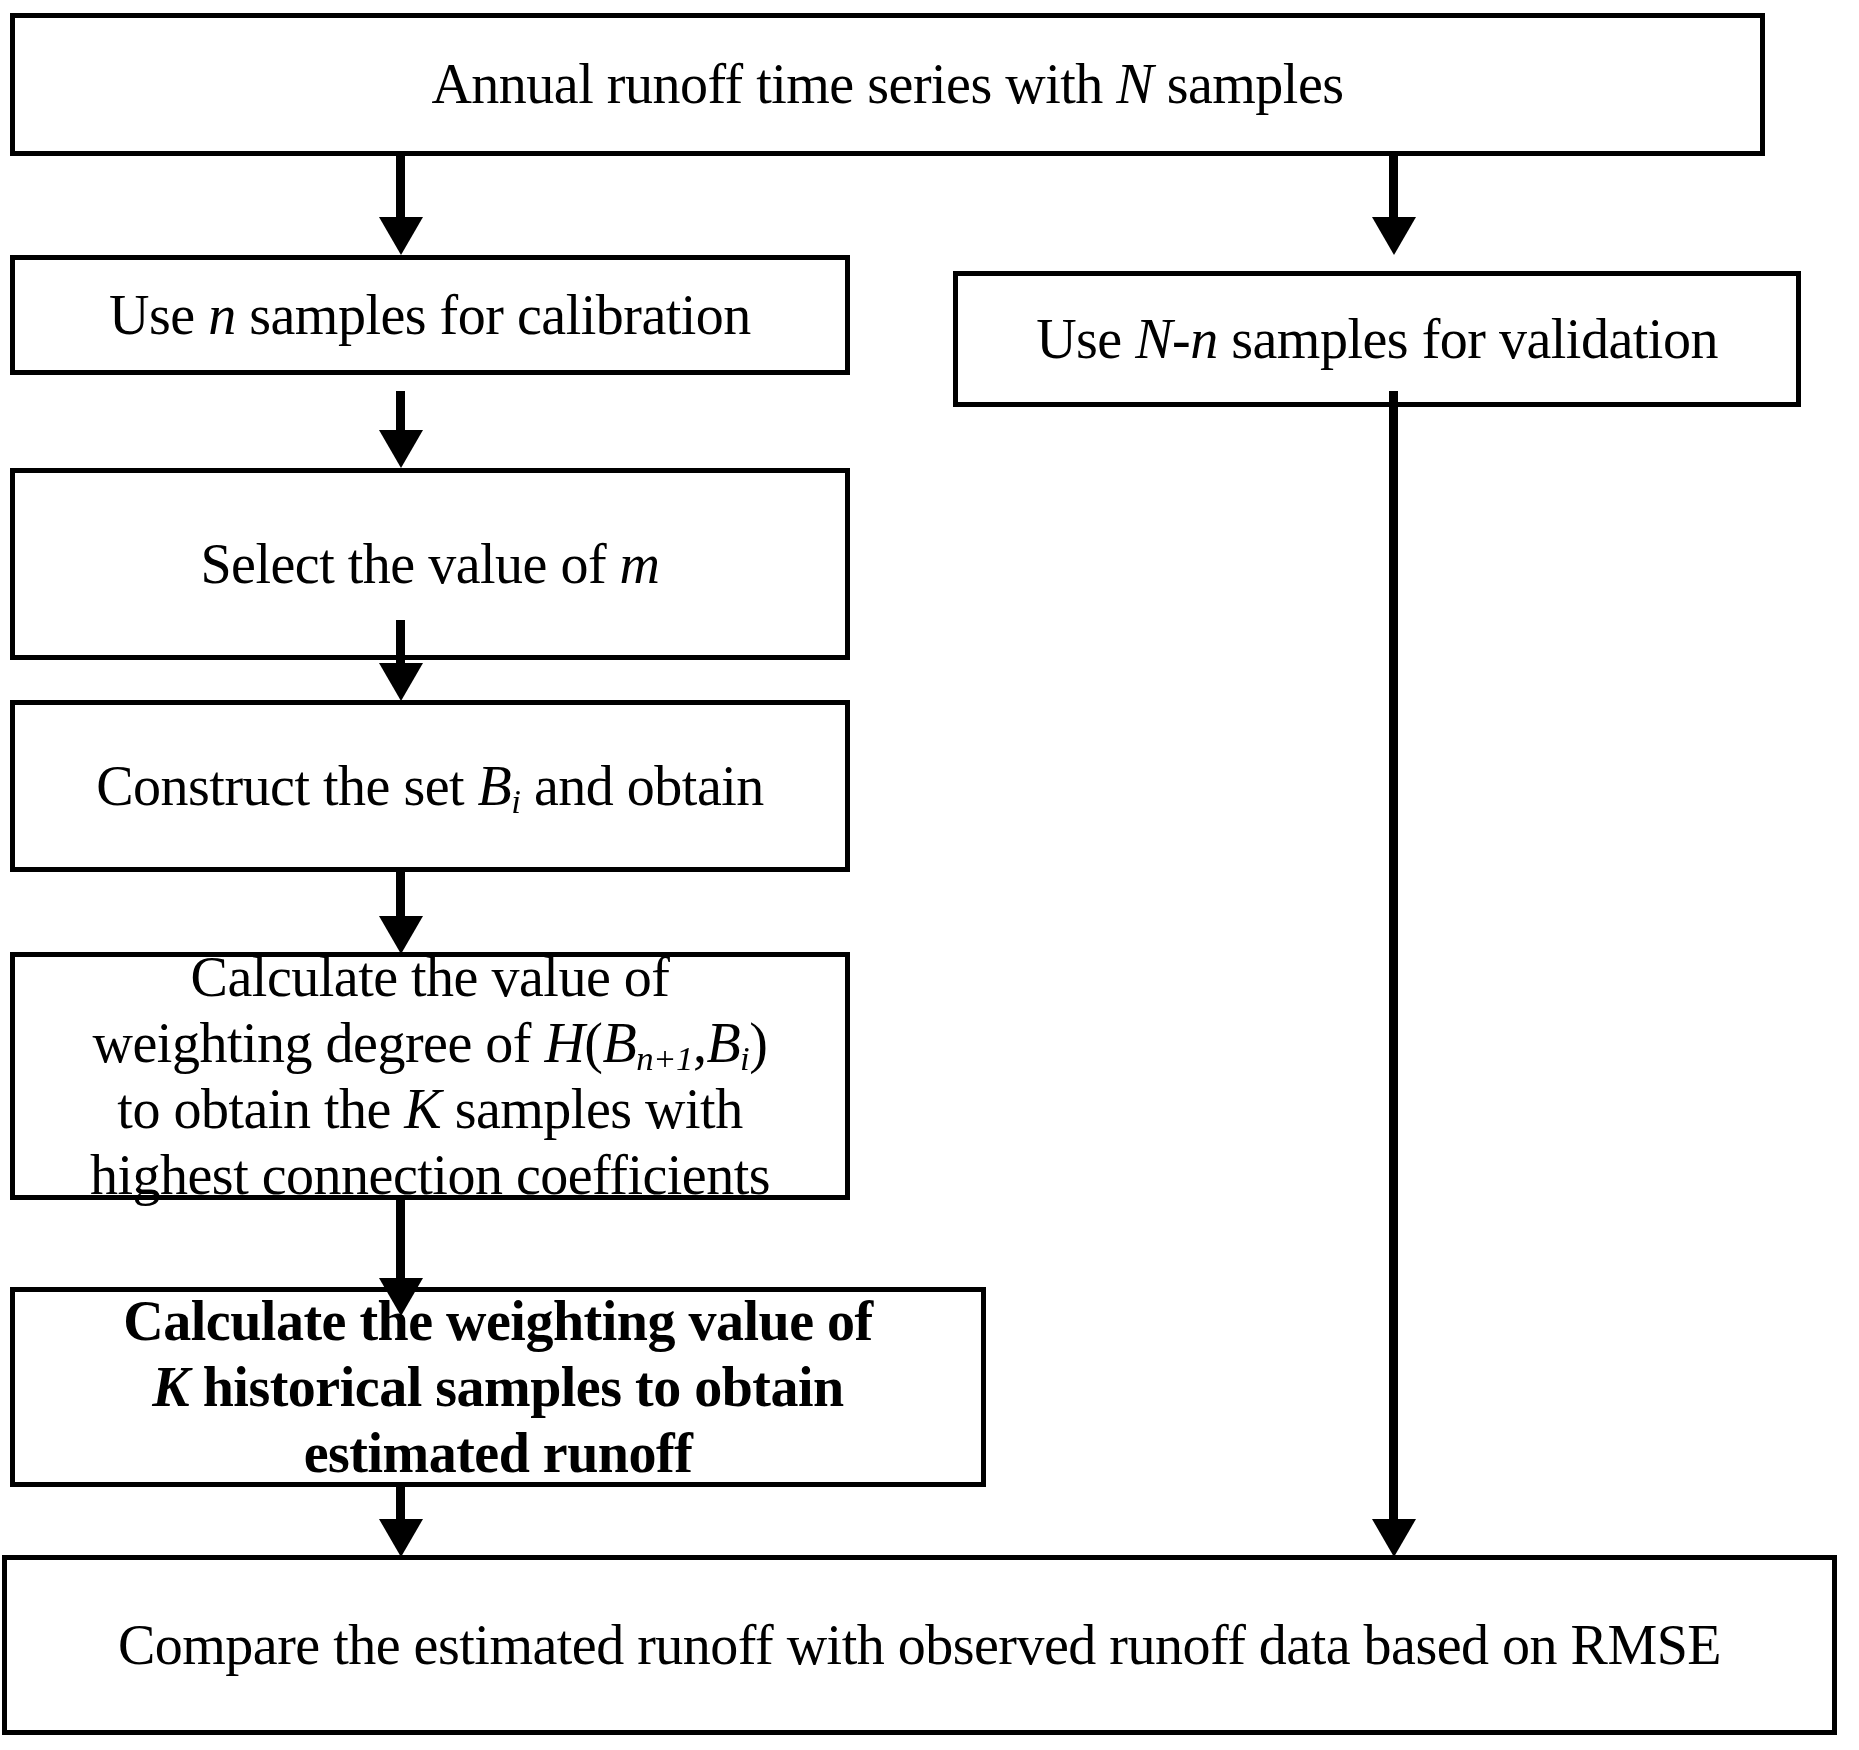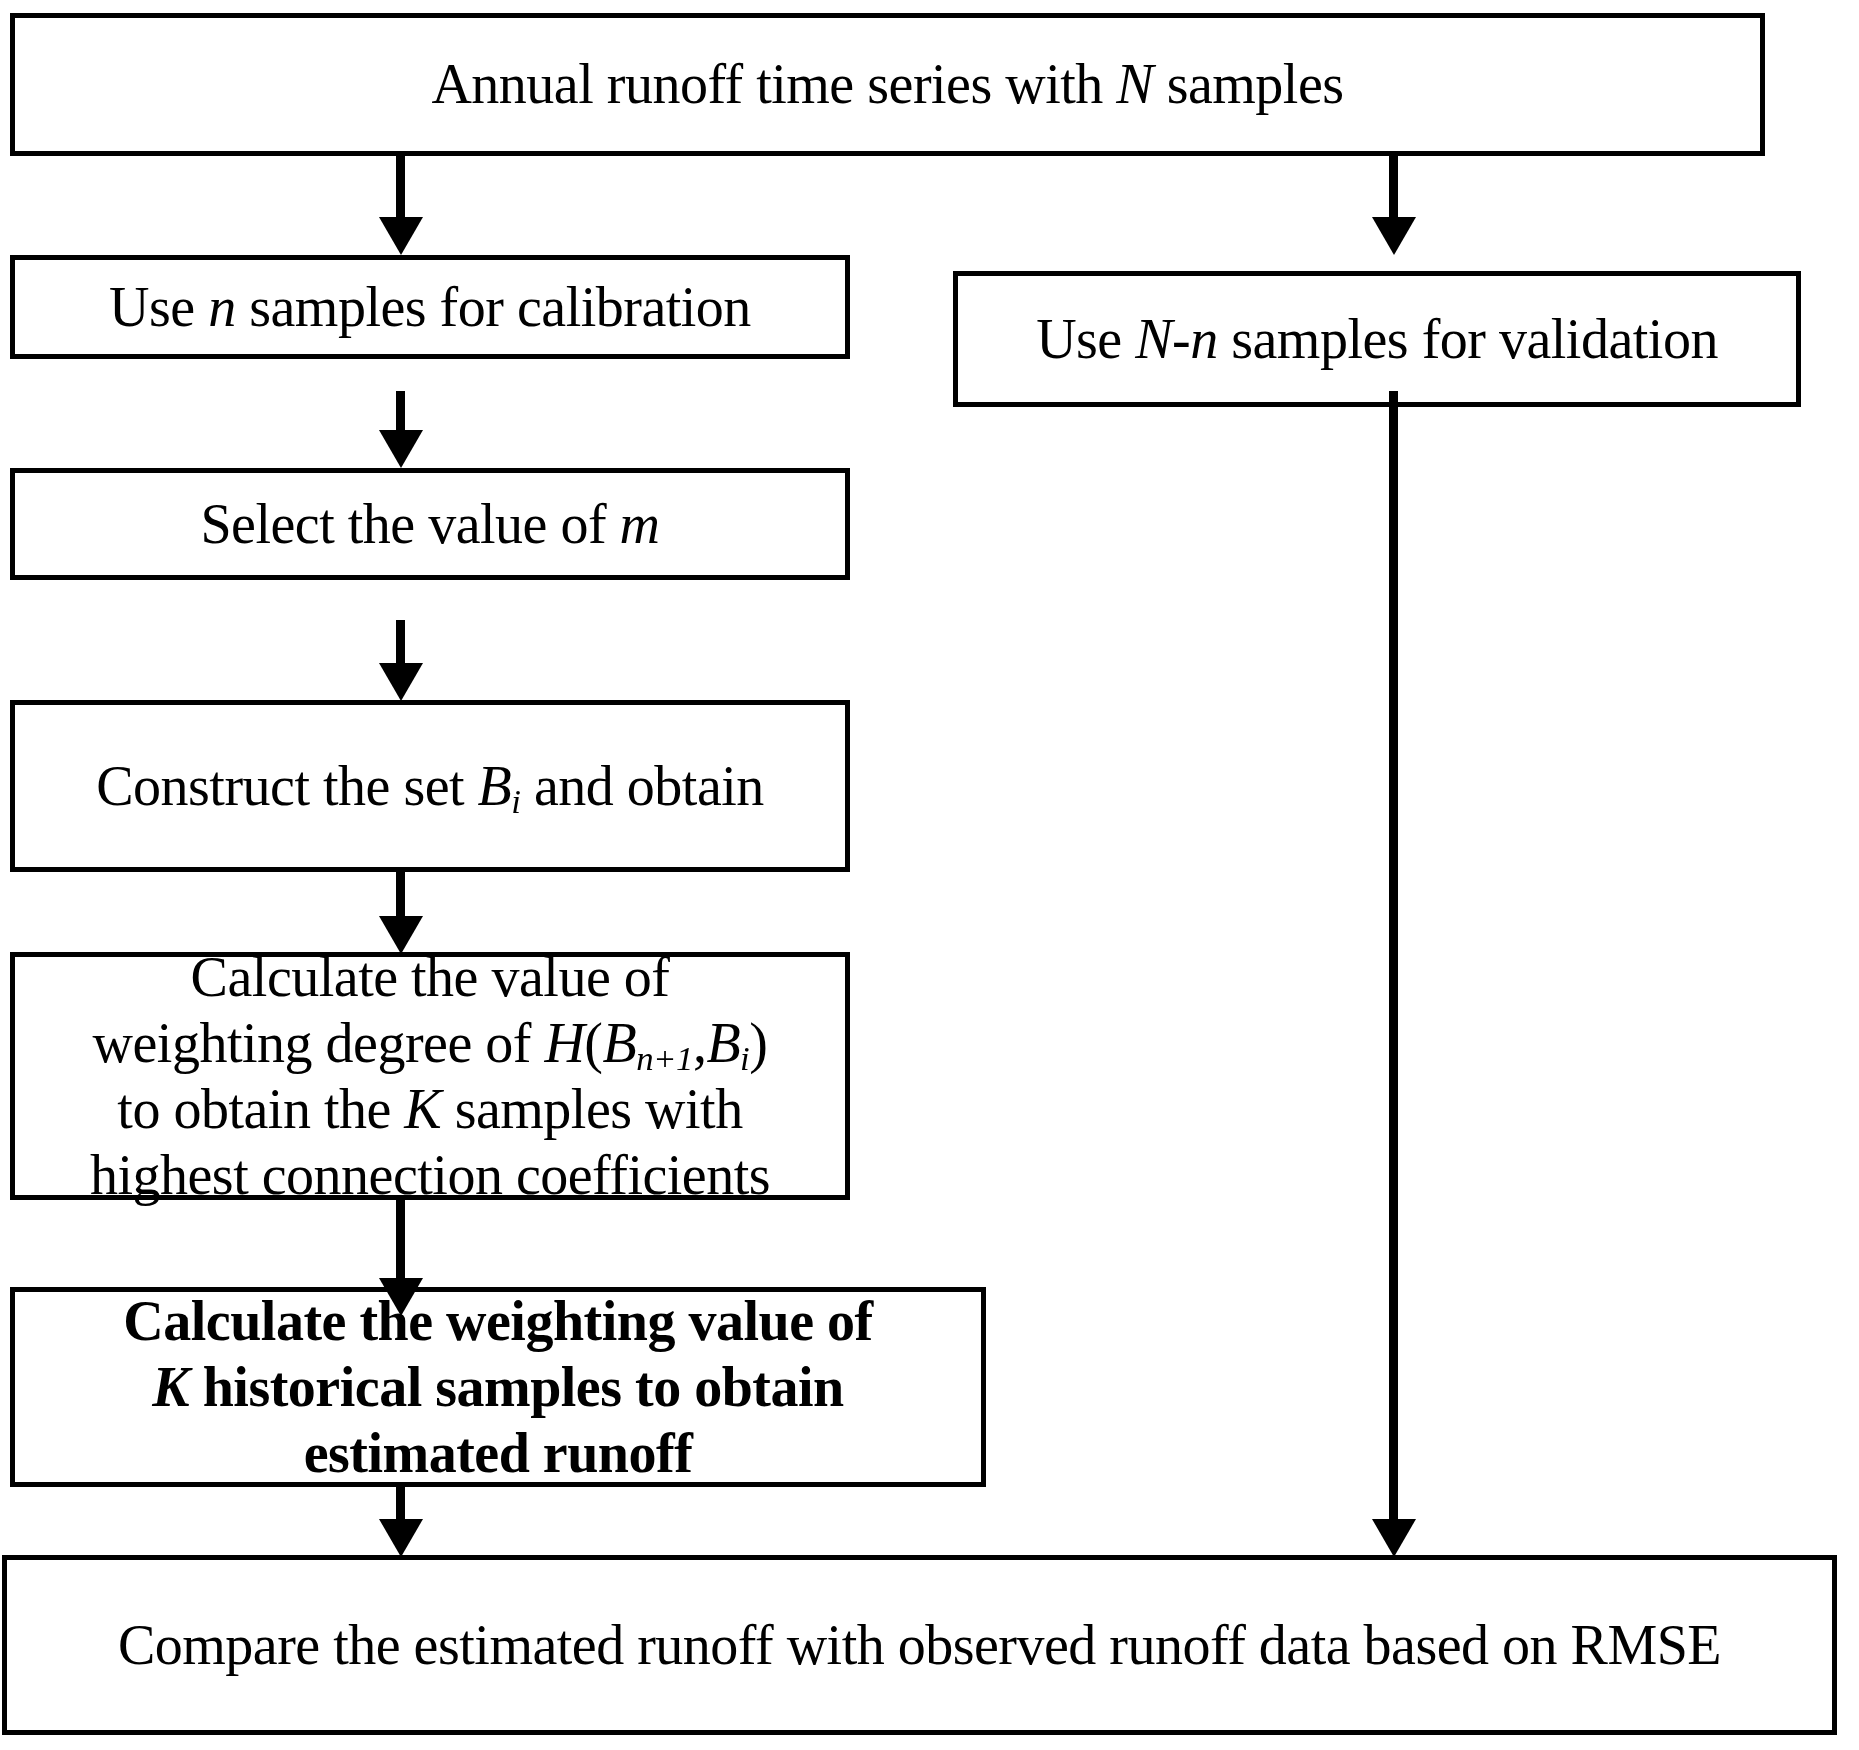--- a/index.html
+++ b/index.html
@@ -49,23 +49,23 @@
   }
   sub {
     font-size: 0.62em;
     line-height: 0;
     vertical-align: -0.22em;
     font-style: italic;
   }
 
   
   #node-source       { left: 10px;  top: 13px;   width: 1755px; height: 143px; }
-  #node-calibration  { left: 10px;  top: 255px;  width: 840px;  height: 104px; }
+  #node-calibration  { left: 10px;  top: 255px;  width: 840px;  height: 120px; }
   #node-validation   { left: 953px; top: 255px;  width: 848px;  height: 136px; margin-top: 16px; }
-  #node-select-m     { left: 10px;  top: 468px;  width: 840px;  height: 112px; align-items: center; }
+  #node-select-m     { left: 10px;  top: 468px;  width: 840px;  height: 192px; align-items: center; }
   #node-construct    { left: 10px;  top: 700px;  width: 840px;  height: 172px; }
   #node-connection   { left: 10px;  top: 952px;  width: 840px;  height: 248px; justify-content: center; }
   #node-weighting    { left: 10px;  top: 1287px; width: 976px;  height: 200px; font-weight: bold; }
   #node-compare      { left: 2px;  top: 1555px; width: 1835px; height: 180px; }
 
   
   .conn-line {
     position: absolute;
     background: #000000;
     width: 9px;

